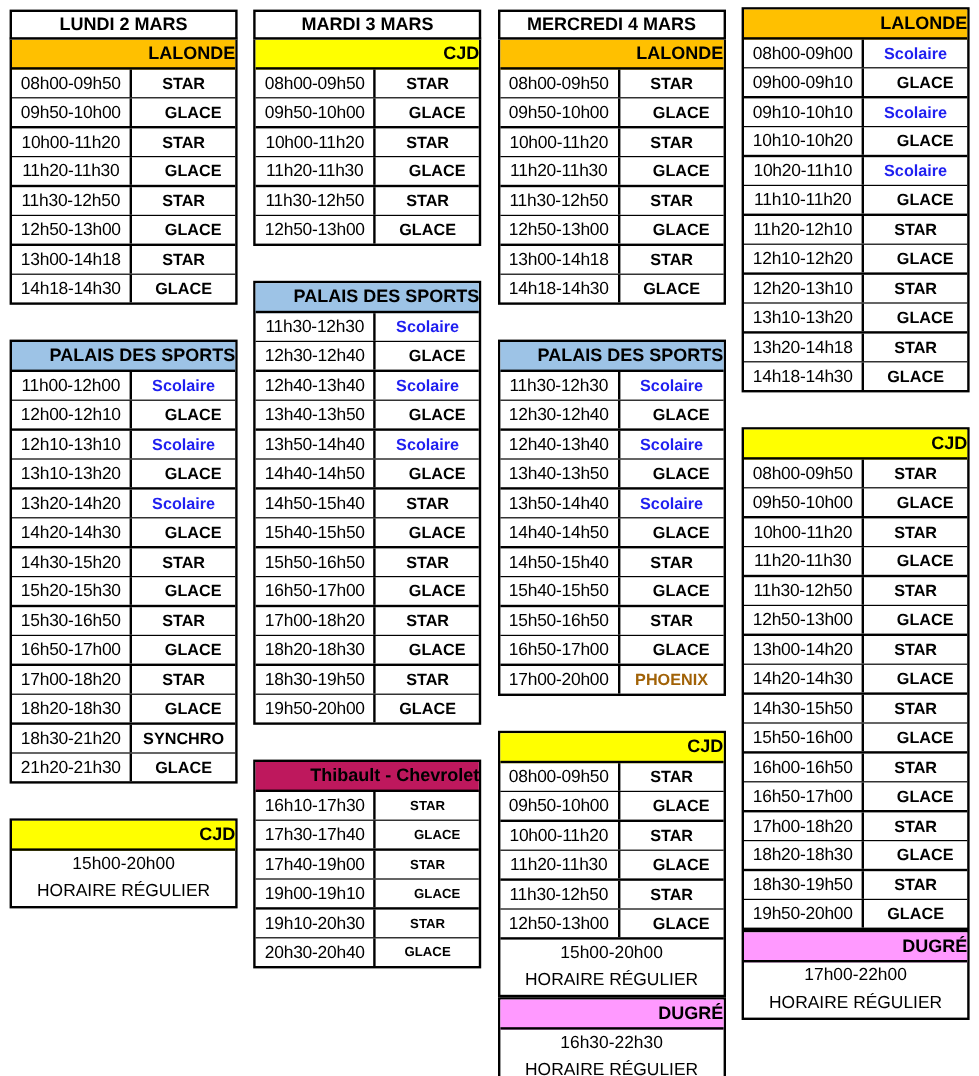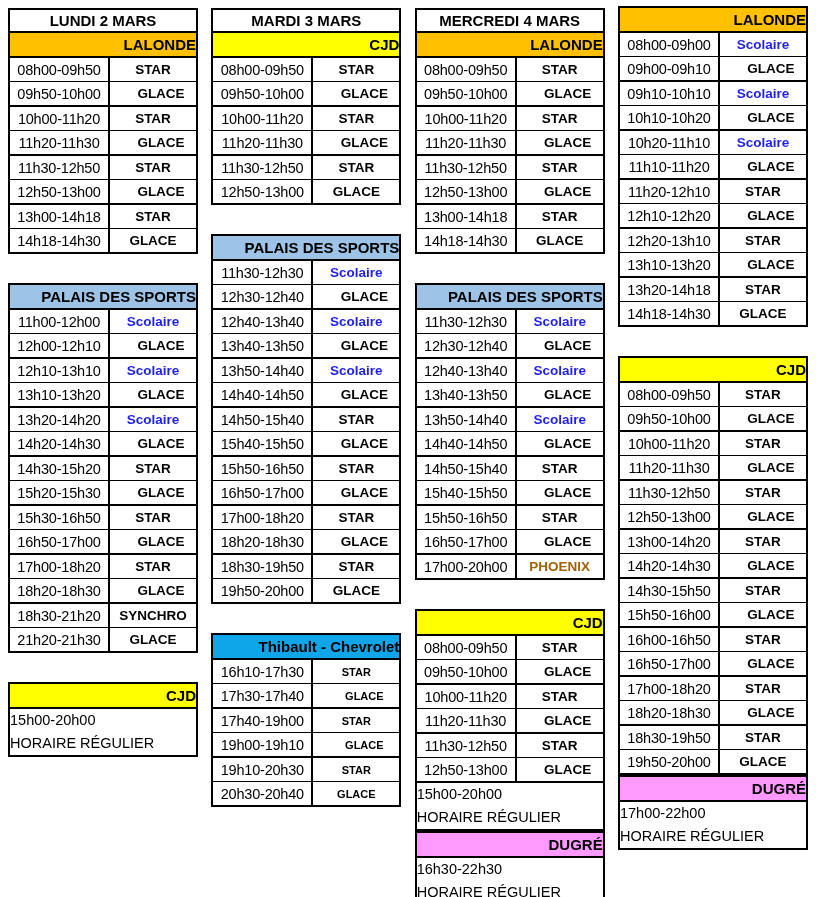--- a/index.html
+++ b/index.html
@@ -39,21 +39,21 @@
   .row { display:flex; height:23px; border-bottom:1px solid #000; }
   .row.pair-end { border-bottom:2px solid #000;gap:16px; }
   .row:last-child { border-bottom:none; }
   .cell { display:flex; align-items:center; justify-content:center; box-sizing:border-box; }
   .time {
     width:100px; border-right:2px solid #000;
     font-size:14.5px; color:#000; letter-spacing:-0.2px;
   }
   .act { flex:1; font-weight:bold; font-size:13.5px; color:#000; }
   .small-act .act { font-size:11px; }
-  .footer { text-align:left; }
+  .footer { text-align:center; }
   .footer .fline { height:23px; line-height:23px; font-size:14.5px; color:#000; }
   .footer .fline + .fline { border-top:0; }
 </style>
 </head>
 <body>
 
 <div class="board" id="board">
     <div class="col">
       <div class="day-header">LUNDI 2 MARS</div>
       <div class="section attached">
@@ -240,21 +240,21 @@
         <div class="row">
           <div class="cell time">18h30-19h50</div>
           <div class="cell act">STAR</div>
         </div>
         <div class="row">
           <div class="cell time">19h50-20h00</div>
           <div class="cell act">GLACE</div>
         </div>
       </div>
       <div class="section small-act">
-        <div class="sec-header" style="background: #0ea5e9;">Thibault - Chevrolet</div>
+        <div class="sec-header" style="background: #be185d;">Thibault - Chevrolet</div>
         <div class="row">
           <div class="cell time">16h10-17h30</div>
           <div class="cell act">STAR</div>
         </div>
         <div class="row pair-end">
           <div class="cell time">17h30-17h40</div>
           <div class="cell act">GLACE</div>
         </div>
         <div class="row">
           <div class="cell time">17h40-19h00</div>

